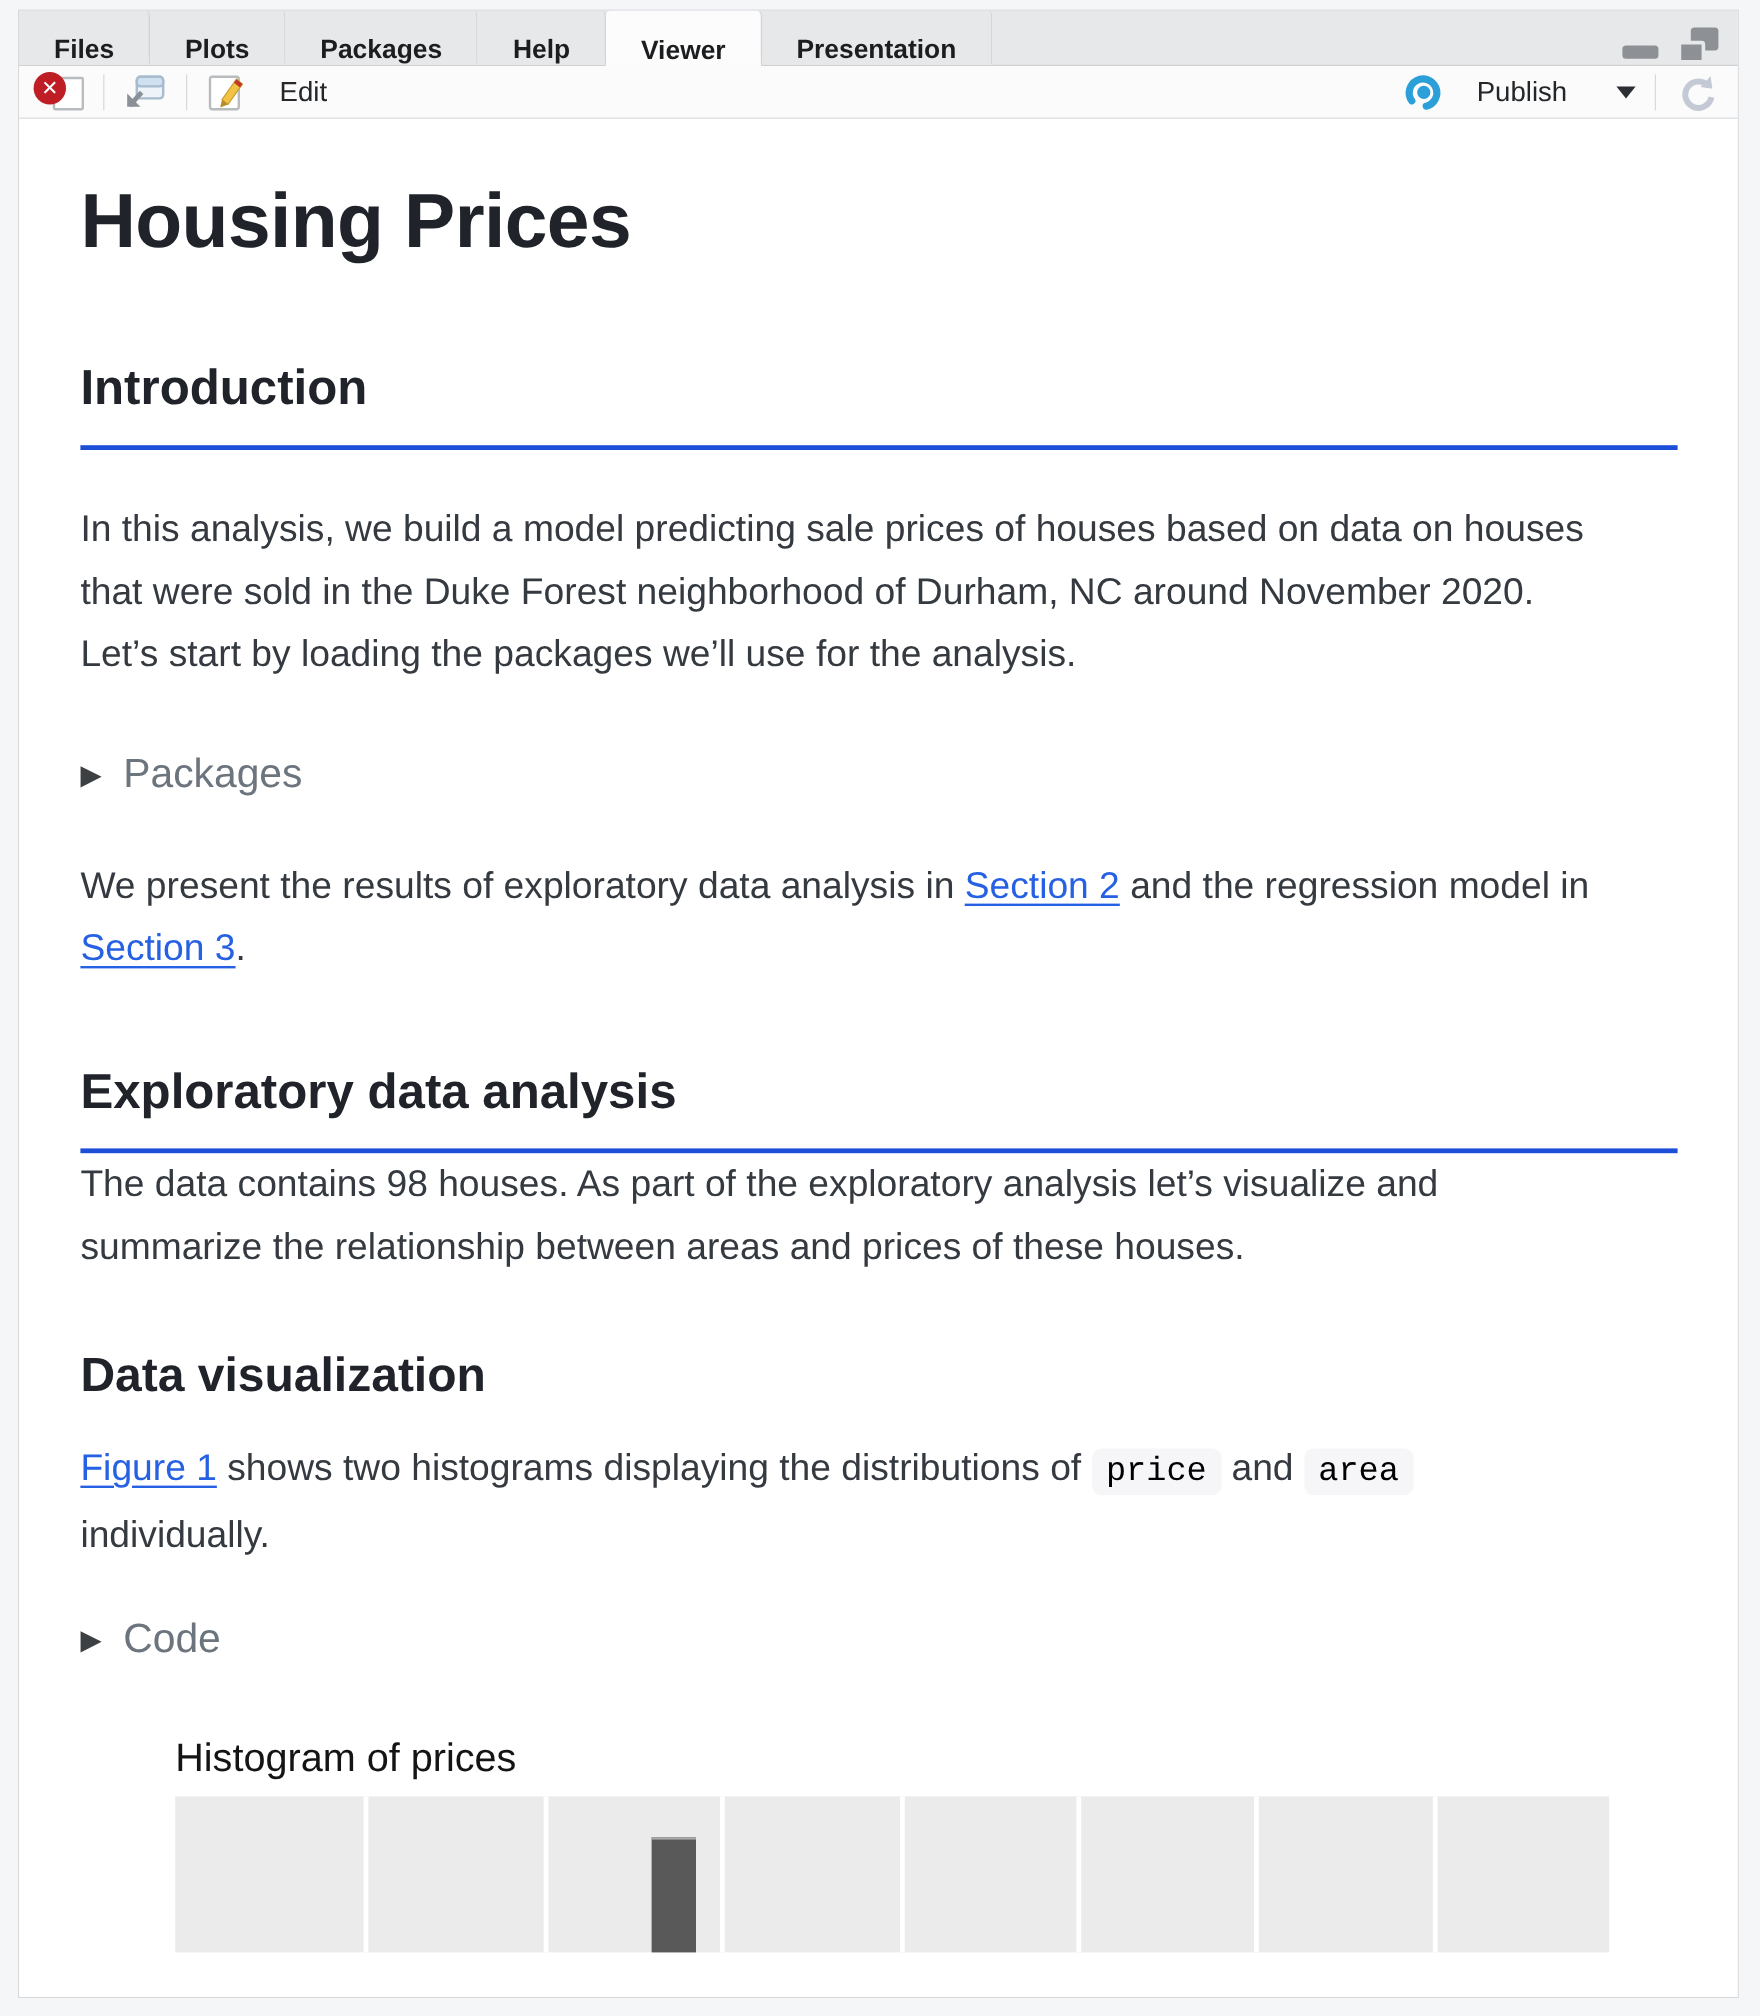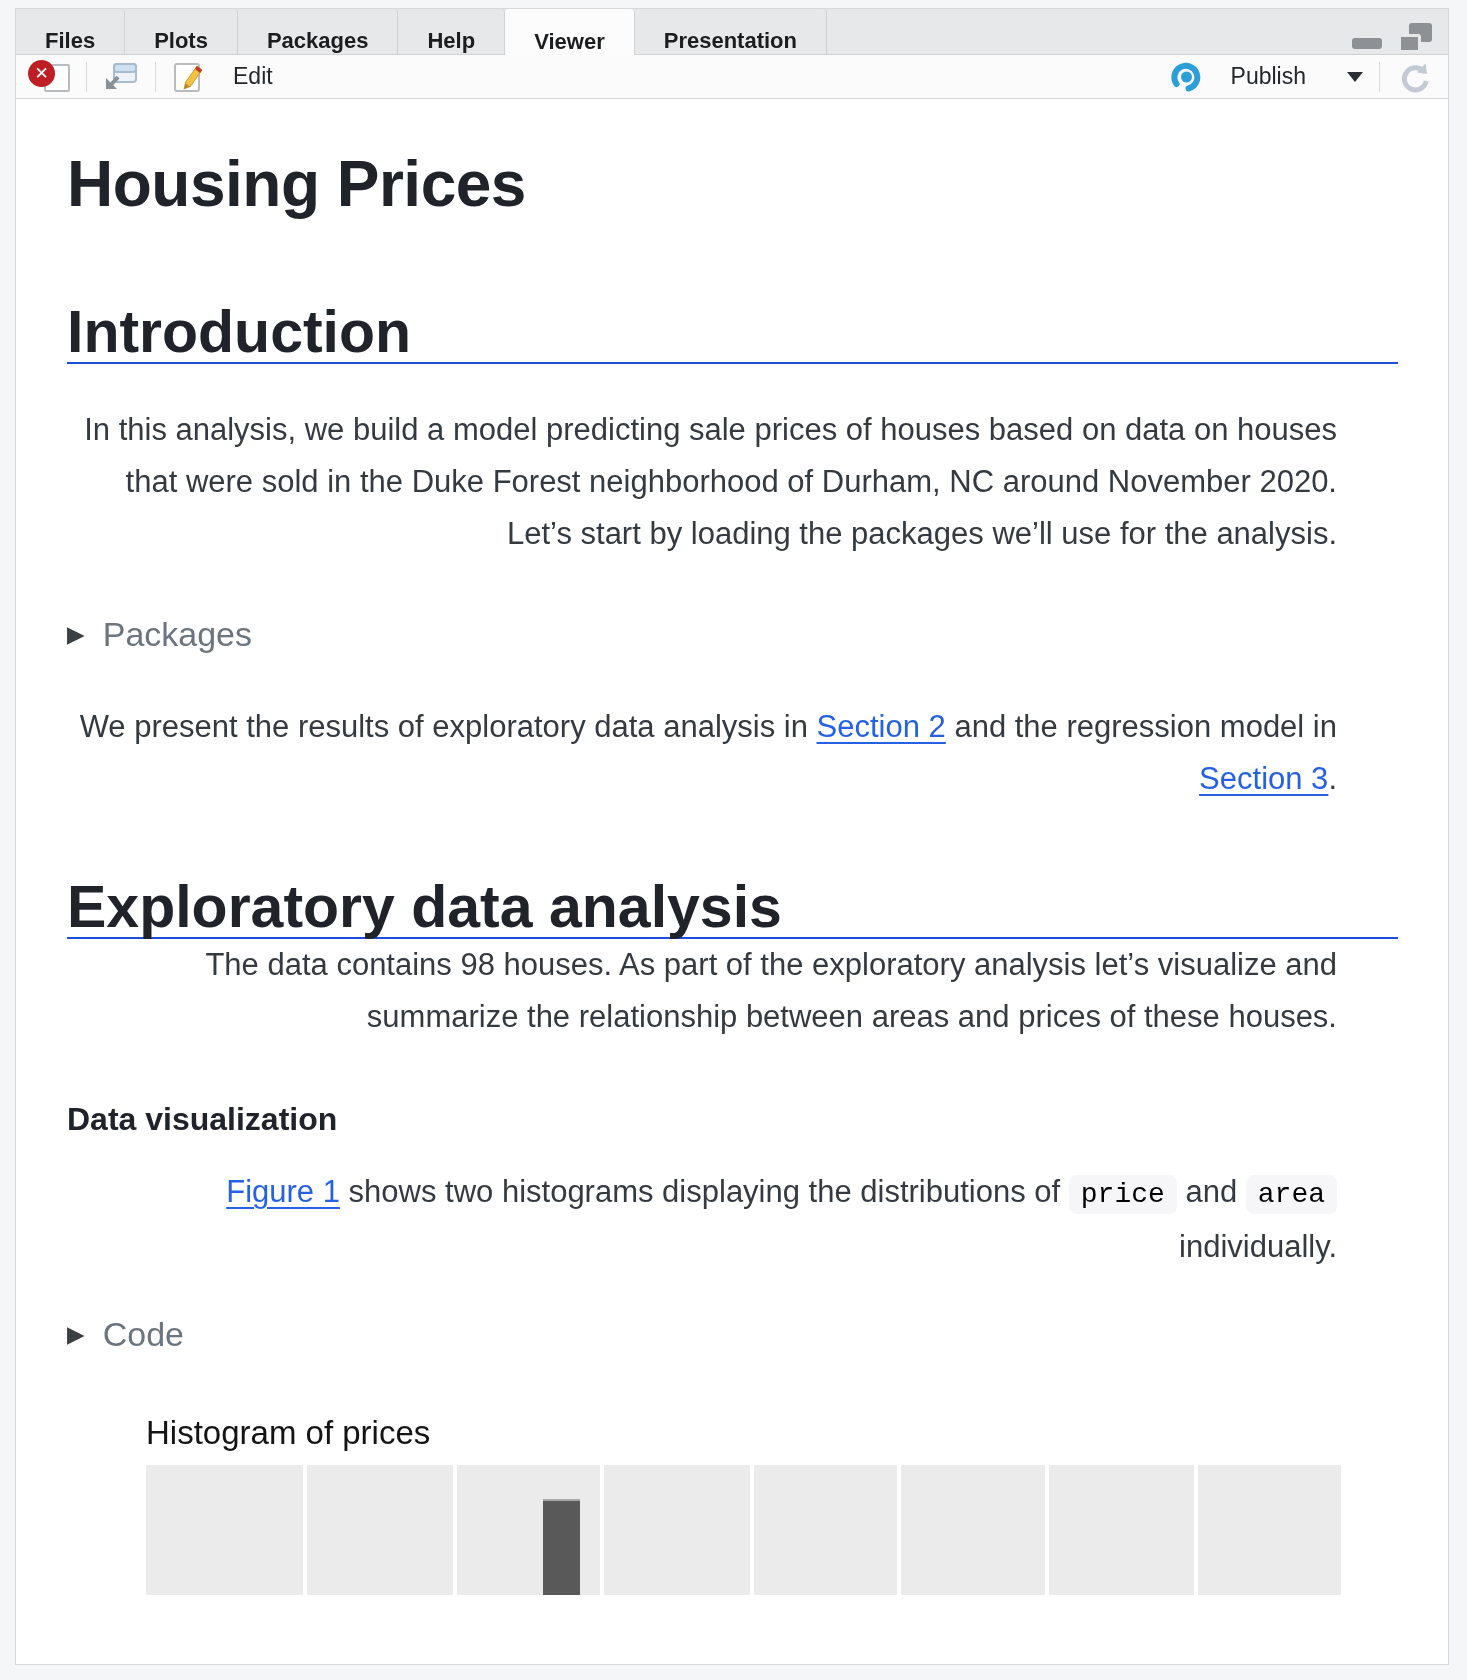--- a/index.html
+++ b/index.html
@@ -49,27 +49,27 @@
   .iconbtn { display:flex; align-items:center; gap:27px; padding:0 4px; }
   .tool-label { font-size:23px; font-weight:500; color:#24272a; }
   .right-cluster { margin-left:auto; display:flex; align-items:center; }
   .caret-down { width:0; height:0; border-left:8px solid transparent; border-right:8px solid transparent; border-top:10px solid #2b2f33; margin-left:14px; }
   
   .viewer { flex:1 1 auto; background:#ffffff; overflow:hidden; position:relative; }
   .docbody { padding:52px 0 0 51px; }
   .doc-title { font-size:64px; font-weight:600; color:#20242a; margin:0; line-height:1.05; letter-spacing:-0.5px; }
   .doc-author { font-size:35px; font-weight:400; color:#2c3137; margin-top:30px; }
   .h2 {
-    font-size:59px; font-weight:600; color:#20242a; line-height:1.0;
-    width:1331px; border-bottom:2px solid #1d4ed8;
+    font-size:41px; font-weight:600; color:#20242a; line-height:1.0;
+    width:1331px; padding-bottom:27px; border-bottom:4px solid #1d4ed8;
   }
   .h2.first { margin-top:85px; }
   .h2.second { margin-top:73px; }
-  .h3 { font-size:32px; font-weight:600; color:#20242a; margin-top:57px; line-height:1.2; }
-  .para { font-size:31px; line-height:52px; color:#343a40; width:1270px;text-align:right; }
+  .h3 { font-size:40px; font-weight:600; color:#20242a; margin-top:57px; line-height:1.2; }
+  .para { font-size:31px; line-height:52px; color:#343a40; width:1270px; }
   .p1 { margin-top:40px; }
   .p2 { margin-top:47px; }
   .p3 { }
   .p4 { margin-top:27px; }
   a.doclink { color:#2761e3; text-decoration:underline; text-decoration-thickness:2px; text-underline-offset:5px; cursor:pointer; }
   .codechip {
     font-family:Liberation Mono, monospace;
     font-size:28px; color:#000000; background:#f6f6f8;
     padding:4px 12px; border-radius:8px;
   }

